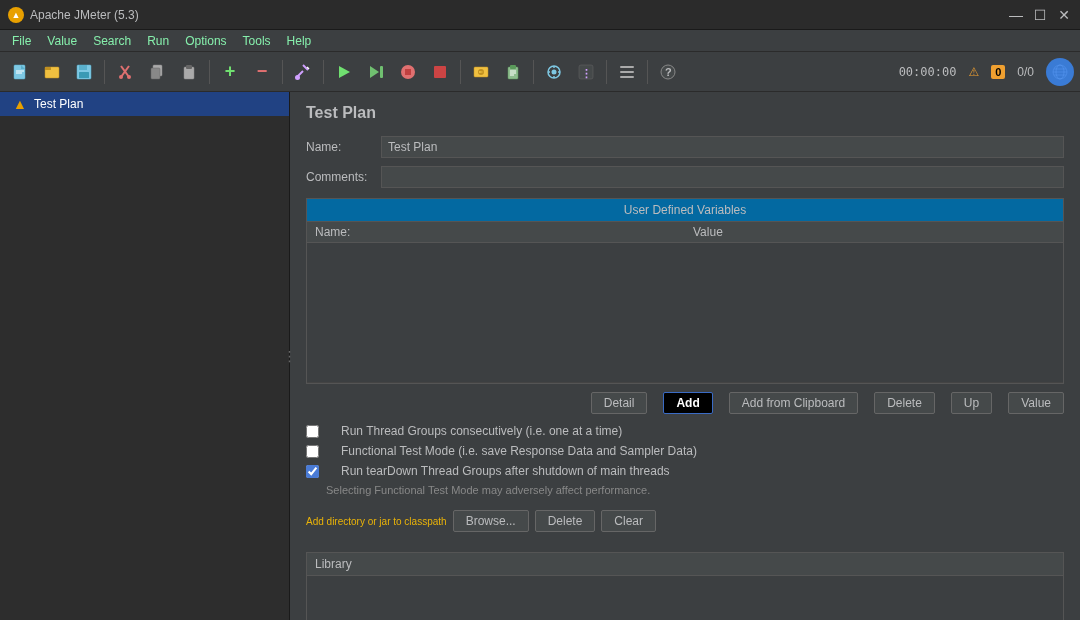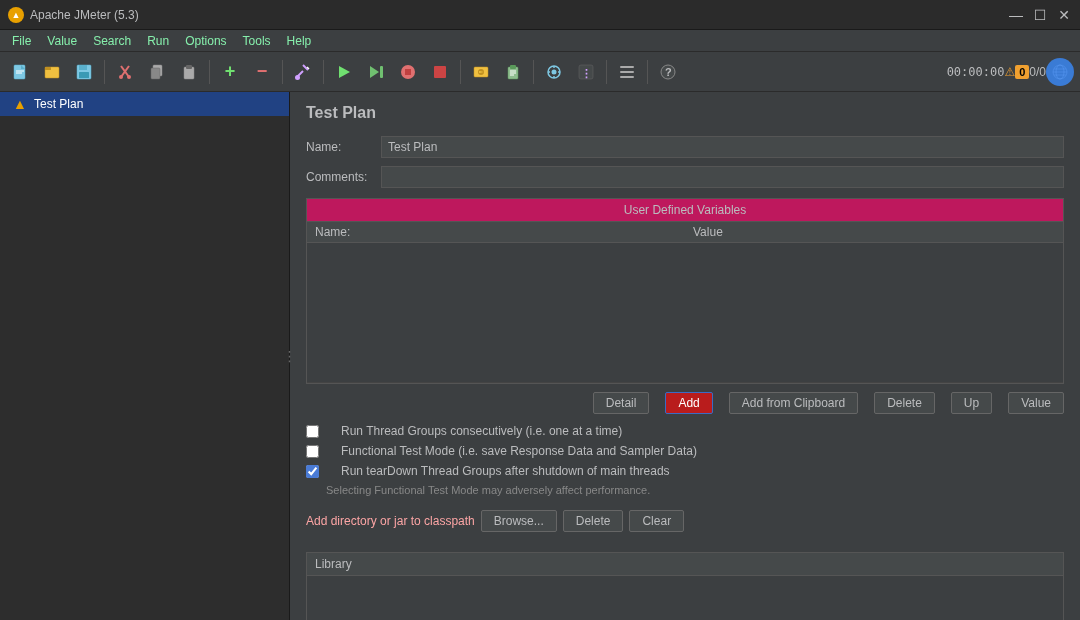--- a/index.html
+++ b/index.html
@@ -103,21 +103,21 @@
     .tb-separator {
       width: 1px;
       height: 24px;
       background: #555;
       margin: 0 2px;
     }
     #toolbar-right {
       margin-left: auto;
       display: flex;
       align-items: center;
-      gap: 0;
+      gap: 12px;
       color: #bbbcbe;
       font-size: 12px;
     }
     .warn-badge {
       background: #f0a030;
       color: #000;
       border-radius: 2px;
       padding: 1px 4px;
       font-size: 11px;
       font-weight: bold;
@@ -207,21 +207,21 @@
       padding: 2px 6px;
       outline: none;
     }
 
     
     #udv-section {
       margin-top: 10px;
       border: 1px solid #555;
     }
     #udv-header {
-      background: #be185d;
+      background: #0369a1;
       text-align: center;
       padding: 4px;
       font-size: 12px;
       color: #bbbcbe;
       border-bottom: 1px solid #555;
     }
     #udv-table {
       width: 100%;
       border-collapse: collapse;
       background: #3c3f41;
@@ -256,23 +256,24 @@
     .btn {
       padding: 3px 12px;
       background: #45494a;
       border: 1px solid #666;
       color: #bbbcbe;
       font-size: 12px;
       cursor: pointer;
       border-radius: 2px;
     }
     .btn.primary {
-      background: #b91c1c;
+      background: #000000;
       border-color: #3a6bc5;
       color: white;
+      font-weight: bold;
     }
 
     
     #checks-section { margin-top: 10px; }
     .check-row {
       display: flex;
       align-items: center;
       gap: 22px;
       margin-bottom: 6px;
     }
@@ -284,21 +285,21 @@
     .info-text { color: #888; font-size: 11px; margin-left: 20px; margin-bottom: 14px; }
 
     
     #classpath-section {
       display: flex;
       align-items: center;
       gap: 6px;
       margin-top: 8px;
       margin-bottom: 8px;
     }
-    .cp-label { color: #fca5a5; font-size: 12px; }
+    .cp-label { color: #eab308; font-size: 10px; }
 
     
     #library-section {
       border: 1px solid #555;
       margin-top: 20px;
     }
     #library-header {
       background: #45494a;
       padding: 4px 8px;
       font-size: 12px;

